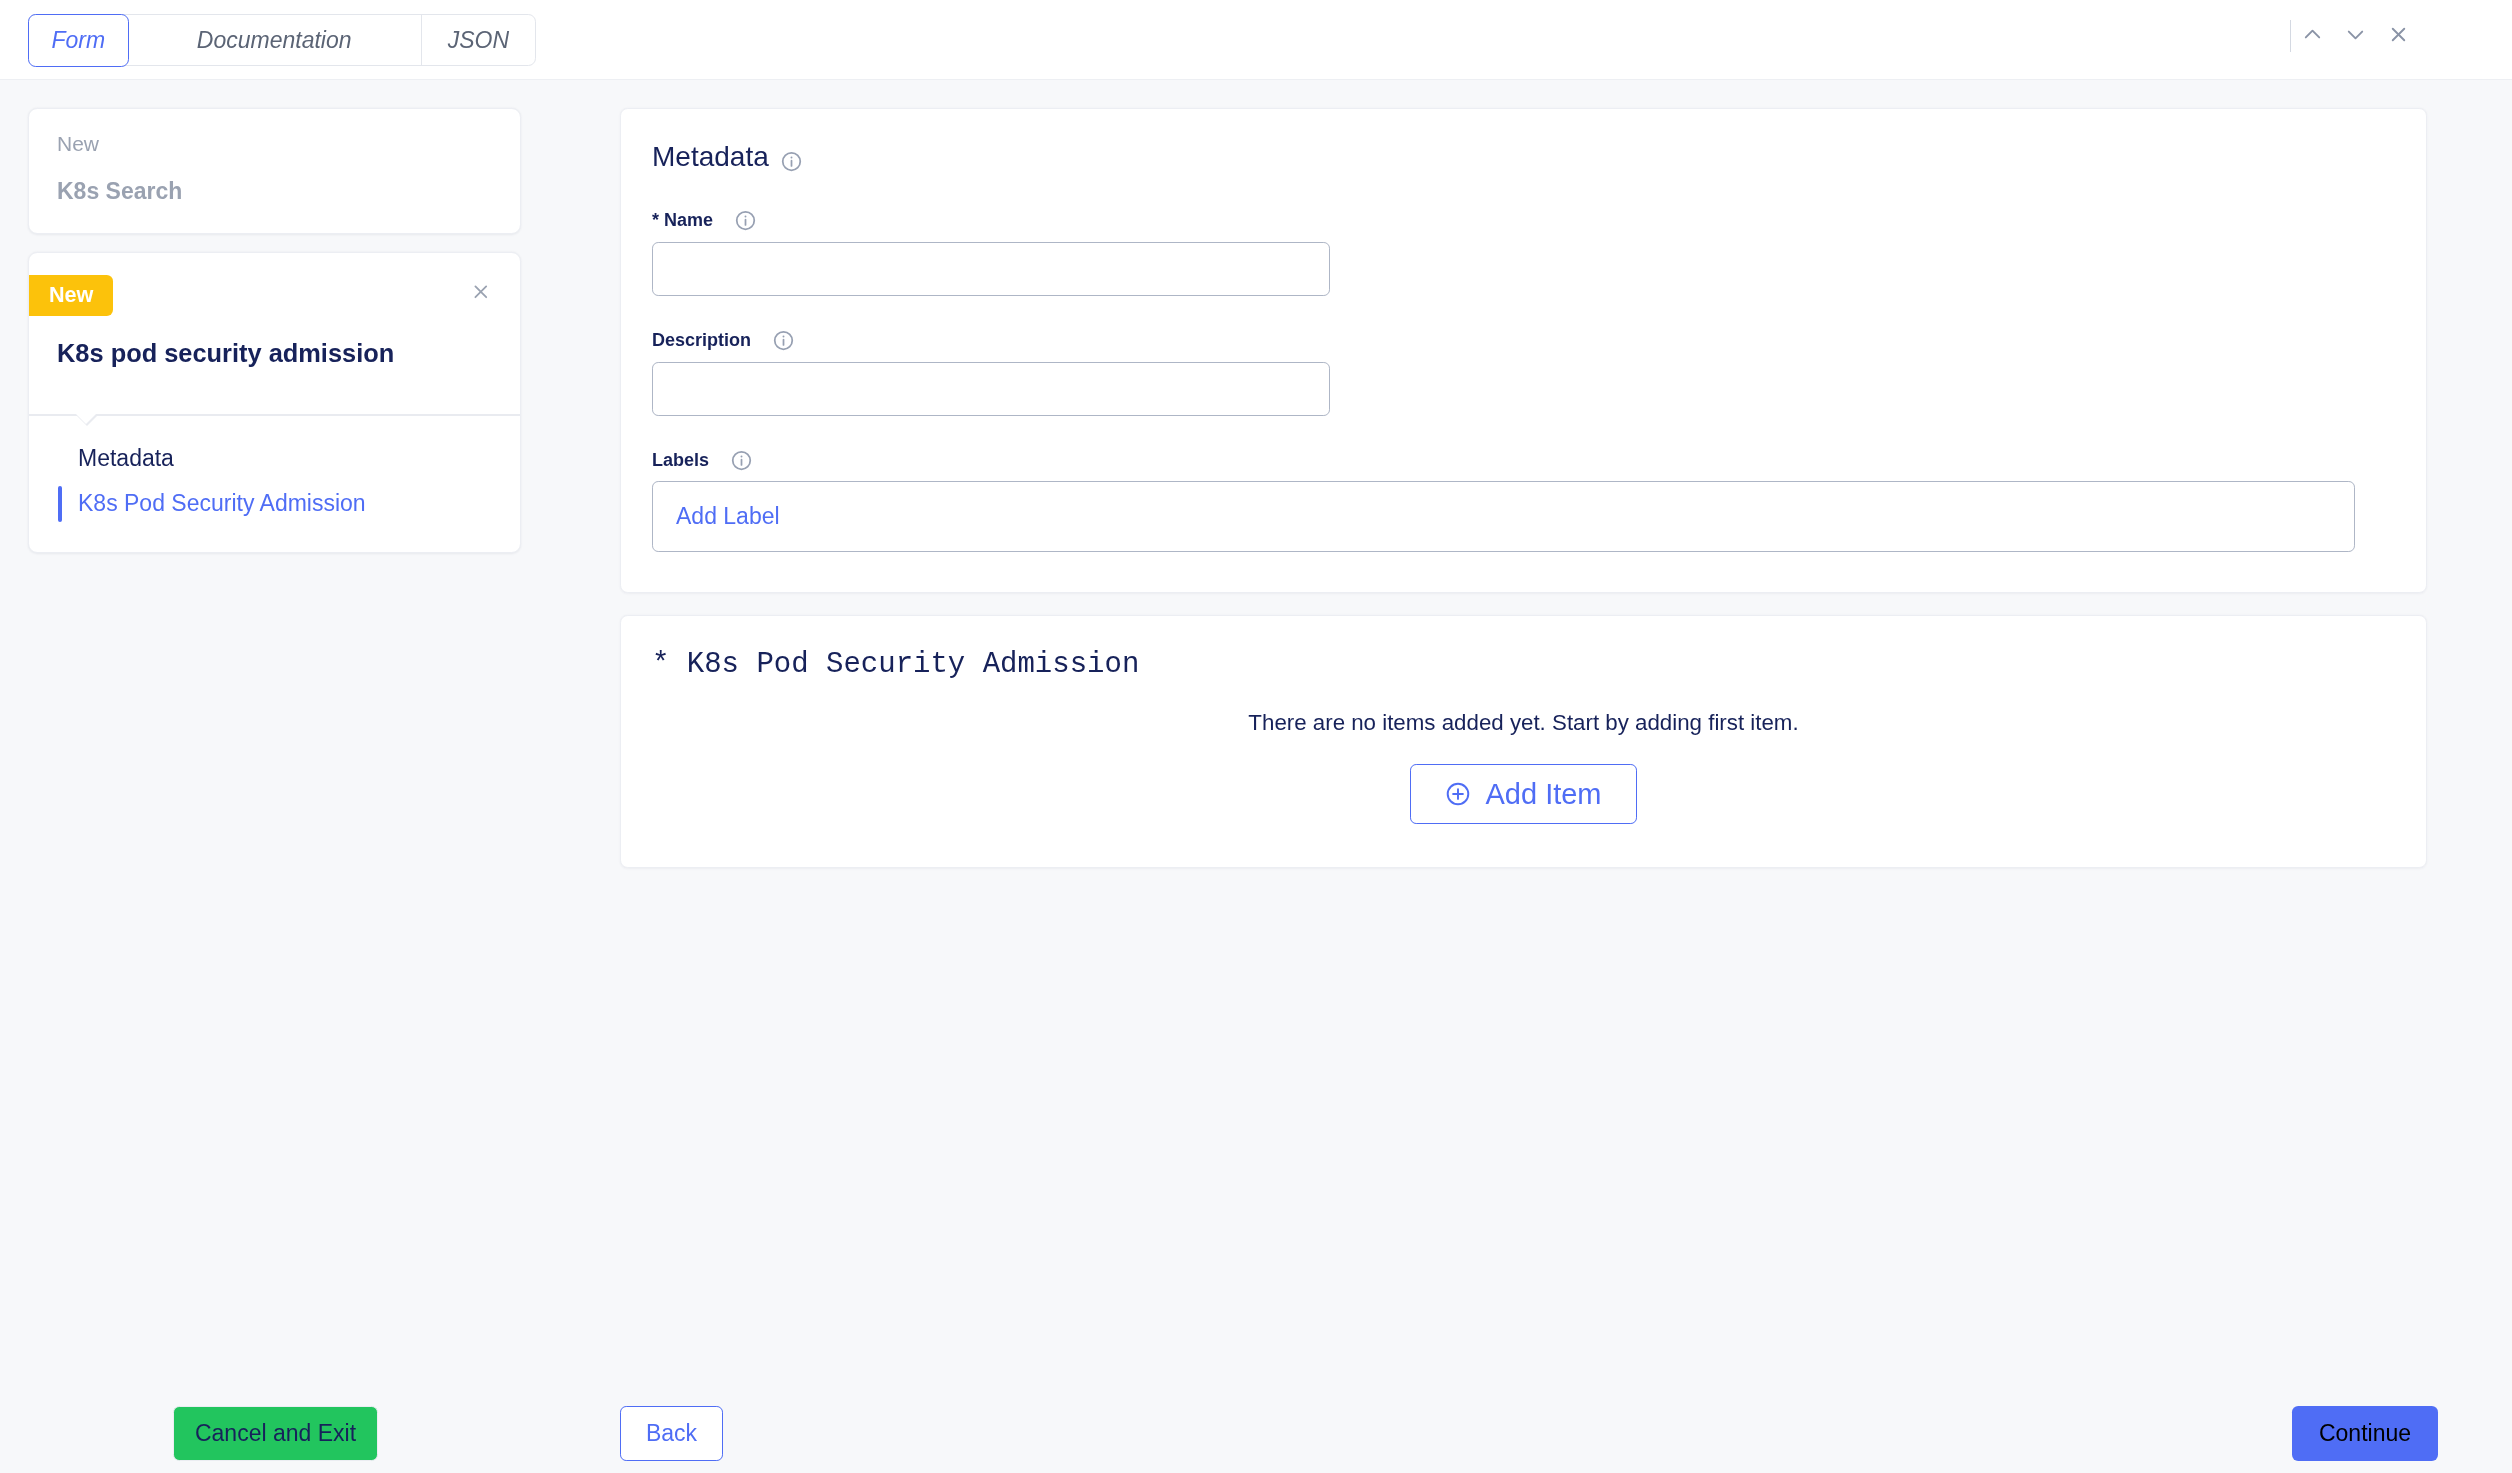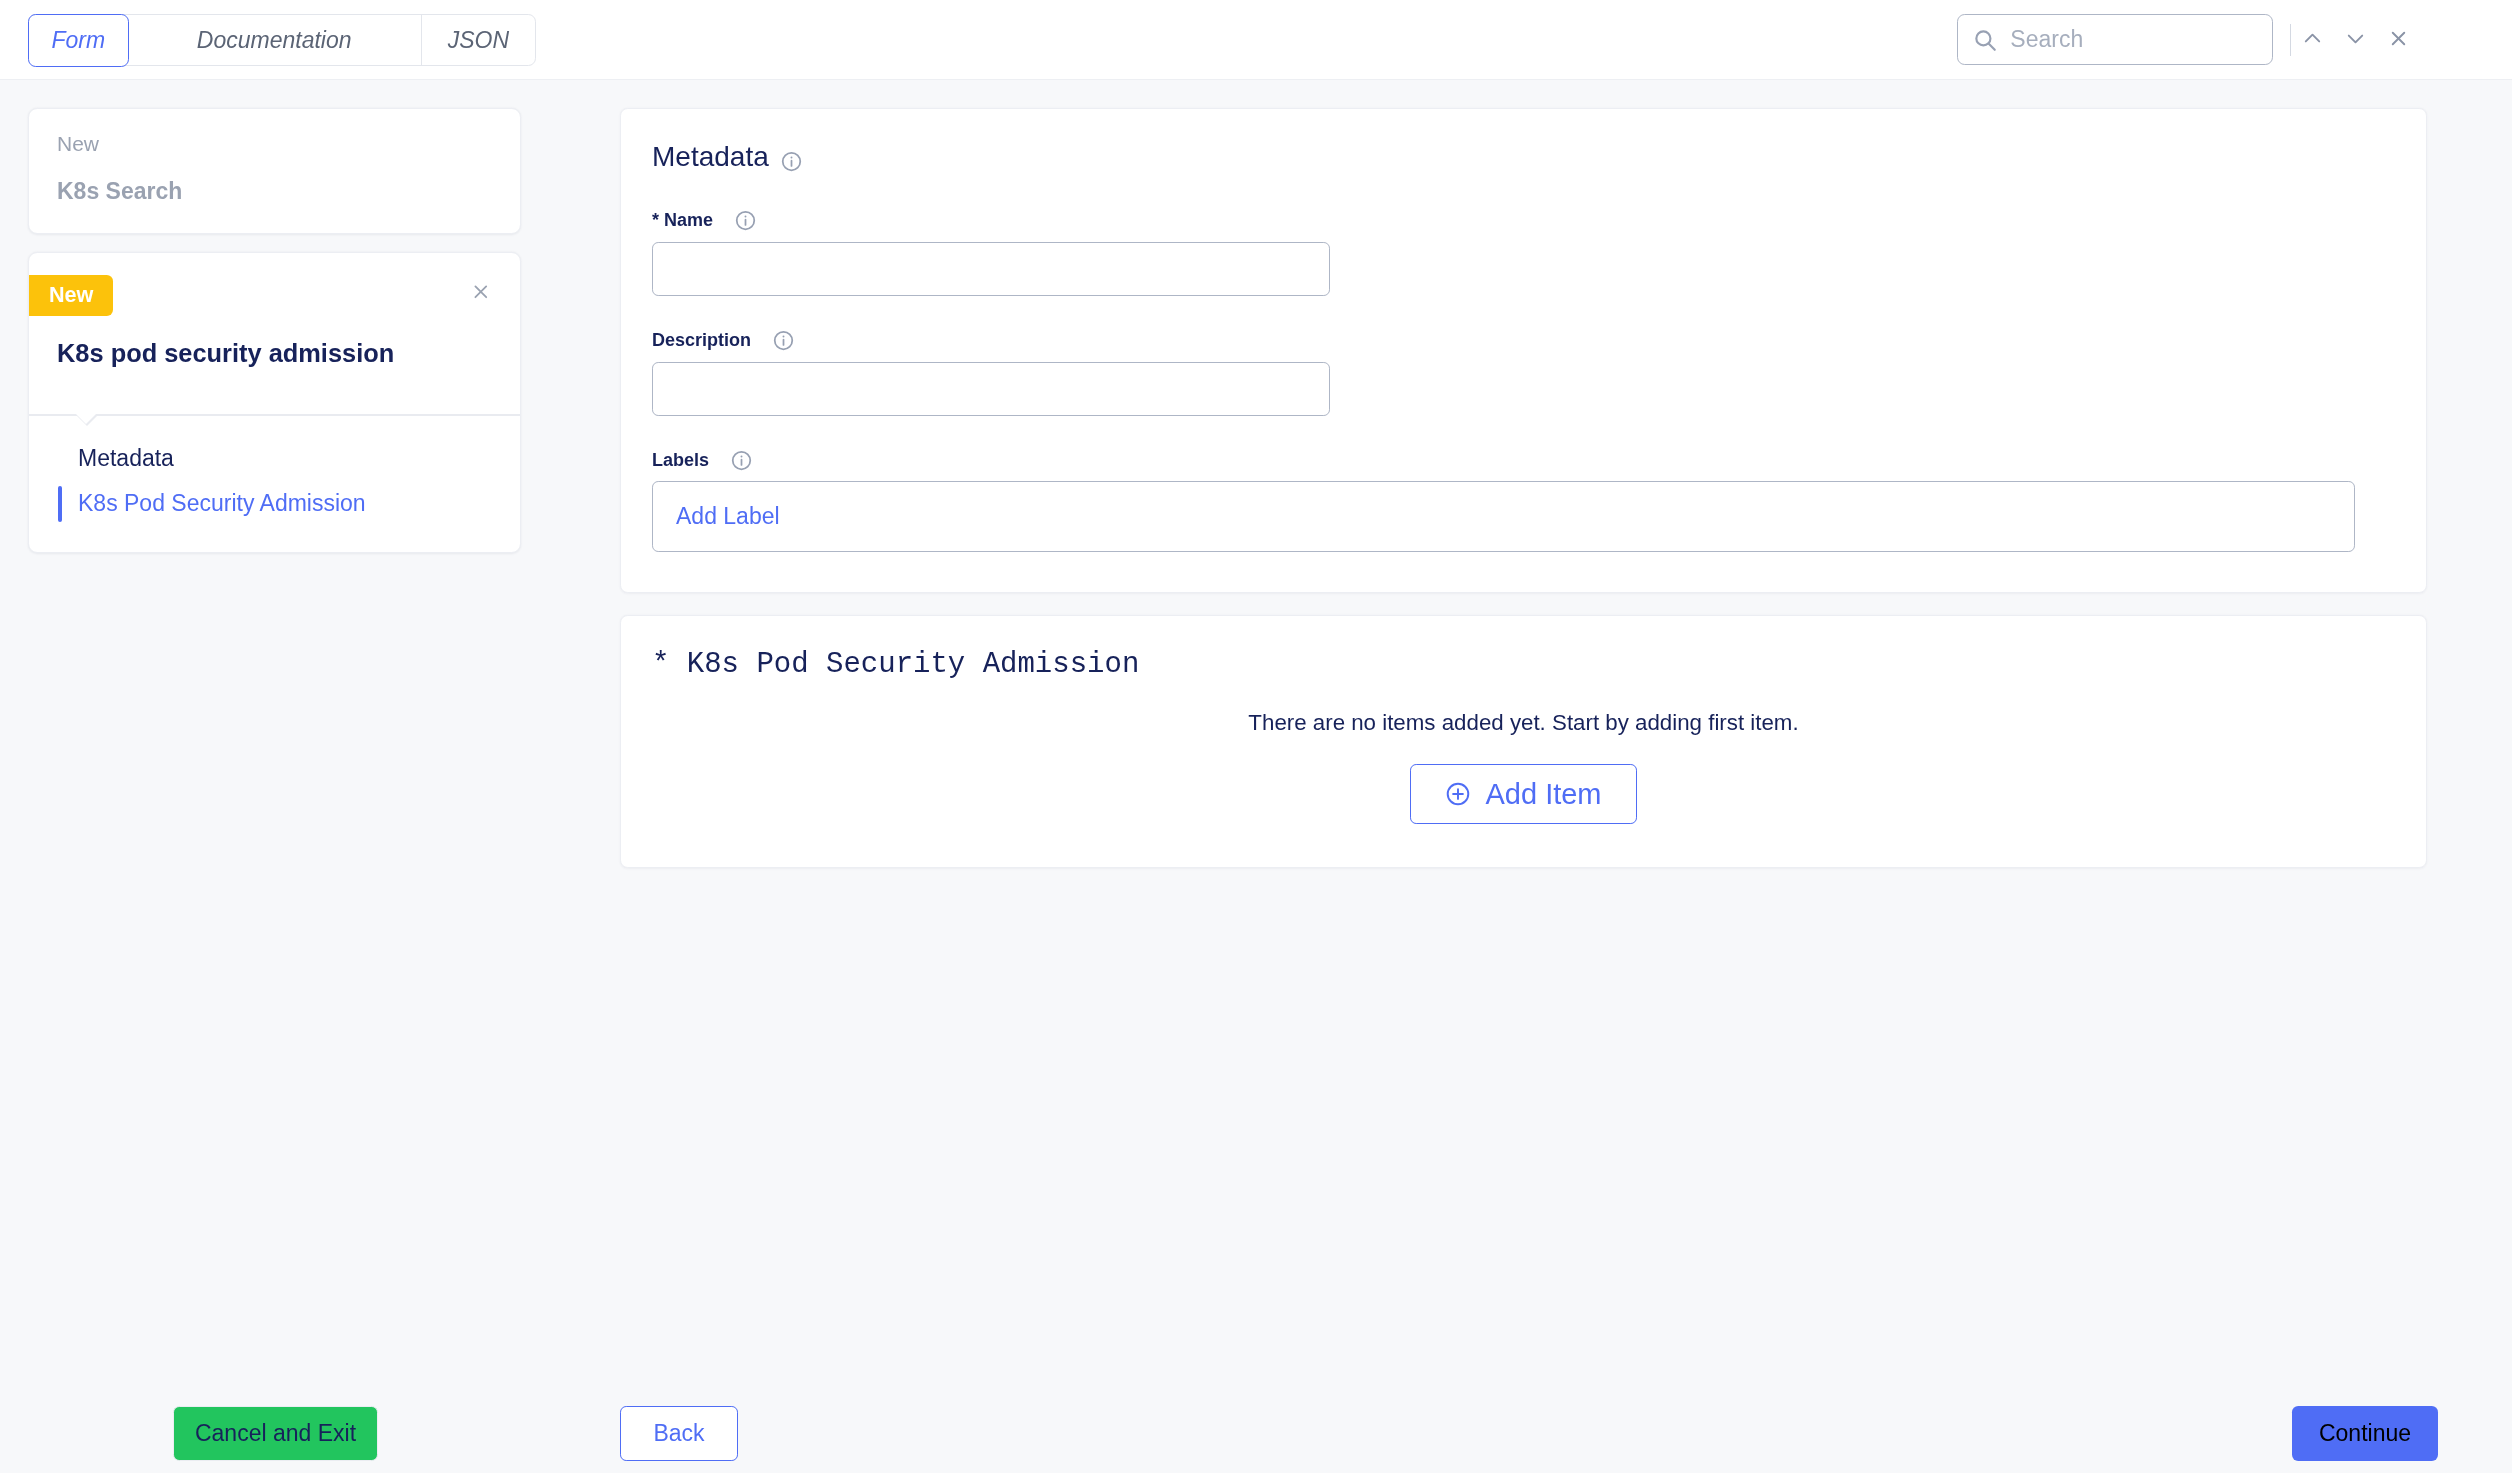--- a/index.html
+++ b/index.html
@@ -234,21 +234,21 @@
     font-size: 23px;
     font-family: "Liberation Sans", sans-serif;
     cursor: pointer;
     display: flex; align-items: center; justify-content: center;
   }
   .btn-cancel {
     left: 173px; top: 10.8px; width: 205px;
     background: #22c55e; border: 1.5px solid #ebedf2; color: #17225a;
   }
   .btn-back {
-    left: 620px; top: 10.8px; width: 118px;
+    left: 620px; top: 10.8px; width: 103px;
     background: #fff; border: 1.5px solid #4f6df5; color: #4f6df5;
   }
   .btn-continue {
     right: 74px; top: 10.8px; width: 146px;
     background: #4f6df5; border: none; color: #000000;
   }
 </style>
 </head>
 <body>
 
@@ -256,29 +256,20 @@
 
   <div class="topbar">
 
     <div class="tabgroup">
       <button class="tab active">Form</button>
       <button class="tab tab-mid">Documentation</button>
       <button class="tab sep">JSON</button>
     </div>
 
     <div class="searchwrap">
-      <div class="searchbox">
-        <span class="search-ico">
-          <svg viewBox="0 0 24 24" fill="none" stroke="currentColor" stroke-width="2" stroke-linecap="round">
-            <circle cx="10.5" cy="10.5" r="6.5"></circle>
-              <line x1="15.5" y1="15.5" x2="21" y2="21"></line>
-          </svg>
-        </span>
-        <input class="search-input" type="text" placeholder="Search" style="">
-      </div>
       <div class="nav-divider"></div>
       <button class="chev-btn">
         <span>
           <svg viewBox="0 0 24 24" fill="none" stroke="currentColor" stroke-width="2" stroke-linecap="round" stroke-linejoin="round">
             <polyline points="5 15 12 8 19 15"></polyline>
           </svg>
         </span>
       </button>
       <button class="chev-btn">
         <span>

